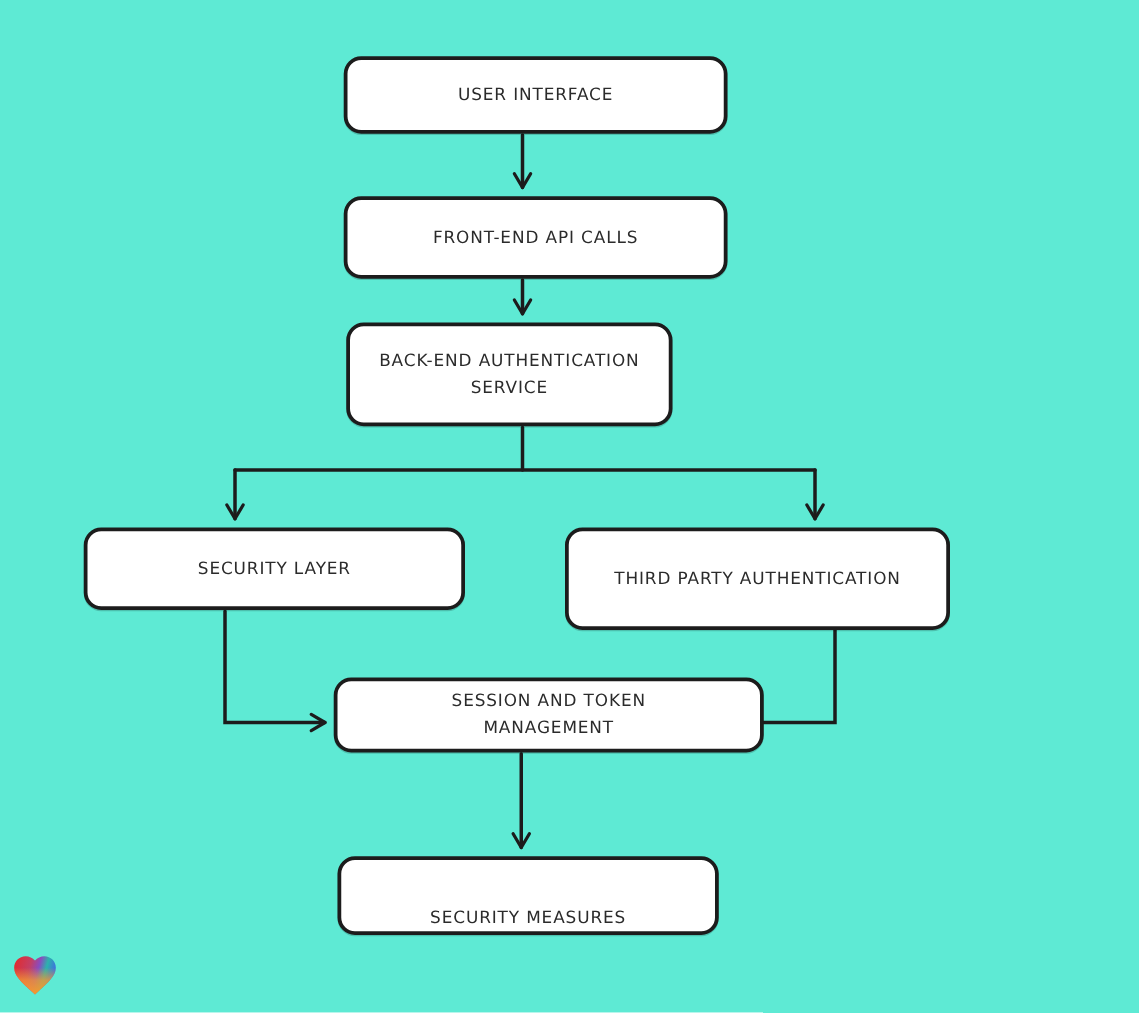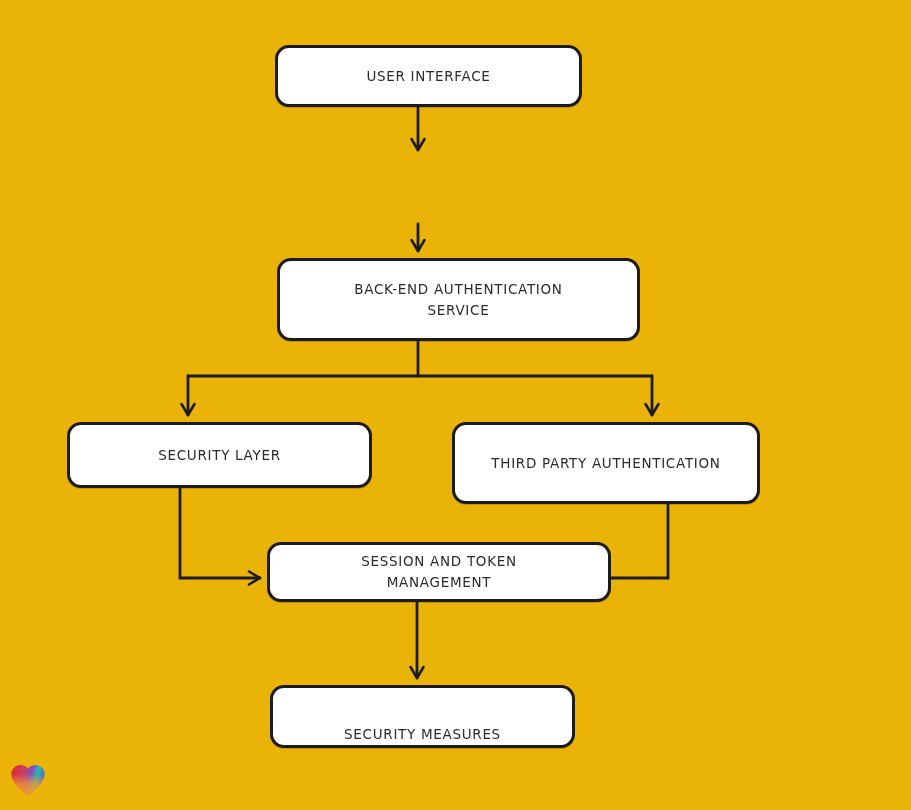--- a/index.html
+++ b/index.html
@@ -5,21 +5,21 @@
   html, body {
     margin: 0;
     padding: 0;
     background: #ffffff;
     font-family: "DejaVu Sans", "Liberation Sans", sans-serif;
   }
   .canvas {
     position: relative;
     width: 911px;
     height: 810px;
-    background: #eab308;
+    background: #5eead4;
     overflow: hidden;
   }
   .connector-layer {
     position: absolute;
     left: 0;
     top: 0;
     width: 911px;
     height: 810px;
     pointer-events: none;
   }
@@ -37,21 +37,21 @@
   }
   .node span {
     font-size: 13.5px;
     letter-spacing: 0.7px;
     line-height: 1.55;
     color: #2b2b2b;
     display: inline-block;
   }
   .n-user       { left: 275px; top:  45px; width: 307px; height: 62px; }
   .n-frontend   { left: 275px; top: 157px; width: 307px; height: 66px; }
-  .n-backend    { left: 277px; top: 258px; width: 363px; height: 83px; }
+  .n-backend    { left: 277px; top: 258px; width: 261px; height: 83px; }
   .n-backend span { max-width: 236px; }
   .n-database   { left:  67px; top: 422px; width: 305px; height: 66px; }
   .n-thirdparty { left: 452px; top: 422px; width: 308px; height: 82px; }
   .n-session    { left: 267px; top: 542px; width: 344px; height: 60px; }
   .n-session span { max-width: 185px; }
   .n-security   { left: 270px; top: 685px; width: 305px; height: 63px; align-items: flex-end; }
   .logo {
     position: absolute;
     left: 8px;
     top: 760px;
@@ -80,20 +80,23 @@
       <path d="M180 489 V578 H260" marker-end="url(#arrow)"></path>
       <path d="M668 489 V578 H580" marker-end="url(#arrow)"></path>
       <path d="M417 603 V678" marker-end="url(#arrow)"></path>
     </g>
   </svg>
 
   <div class="node n-user">
     <span>USER INTERFACE</span>
   </div>
 
+  <div class="node n-frontend">
+    <span>FRONT-END API CALLS</span>
+  </div>
 
   <div class="node n-backend">
     <span>BACK-END AUTHENTICATION SERVICE</span>
   </div>
 
   <div class="node n-database">
     <span>SECURITY LAYER</span>
   </div>
 
   <div class="node n-thirdparty">

